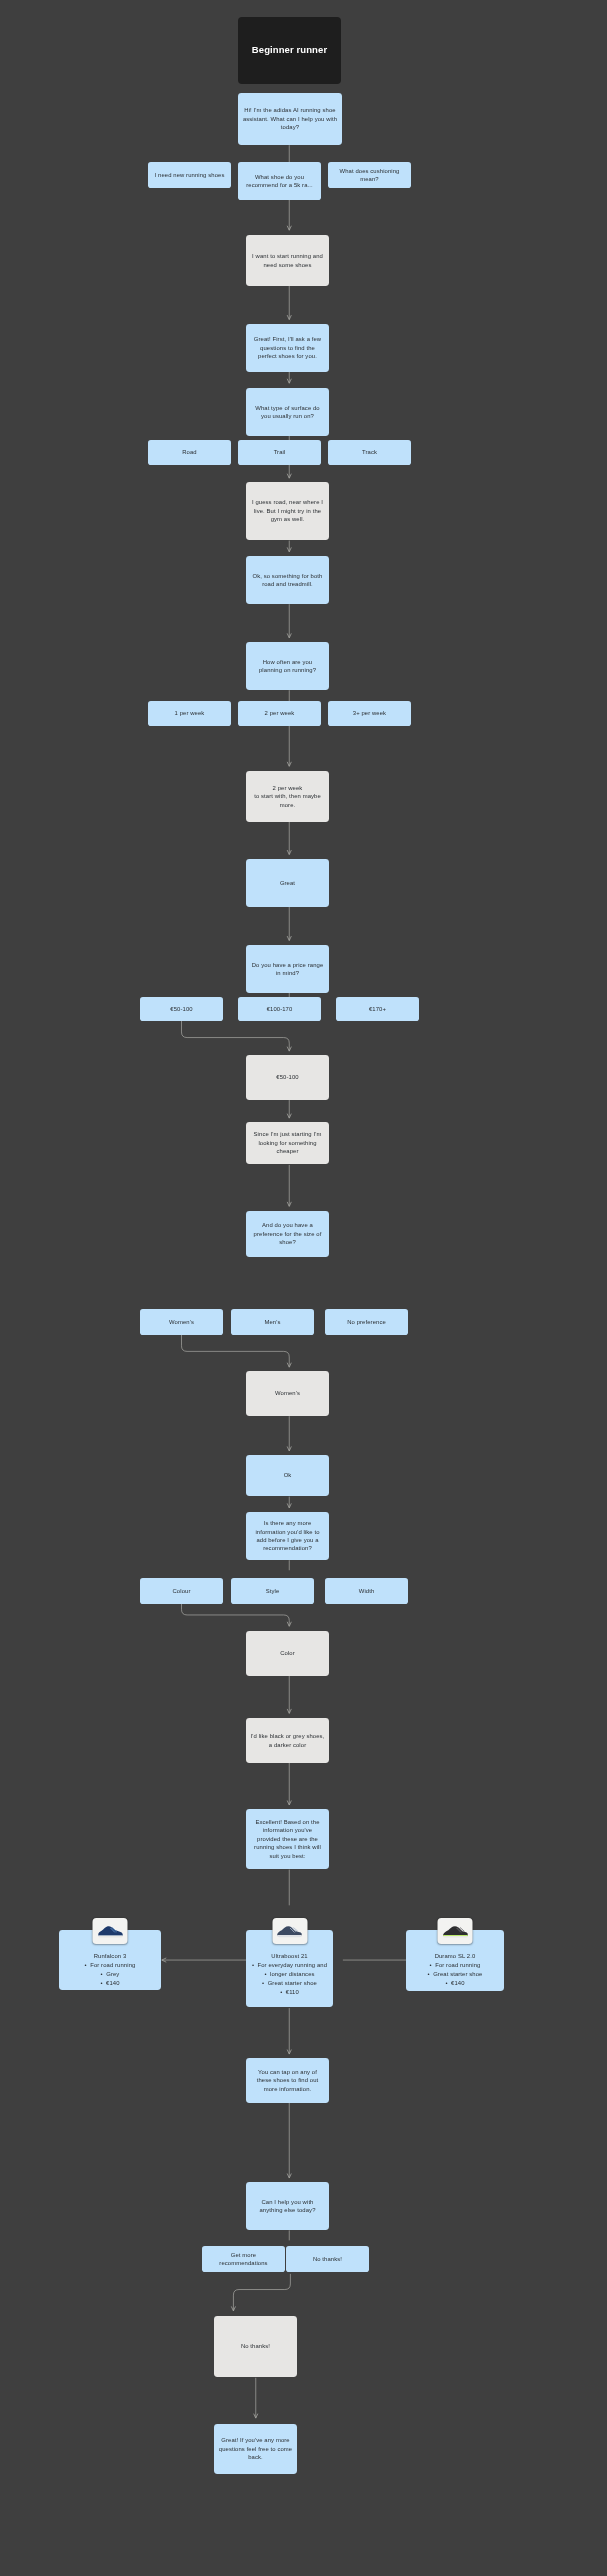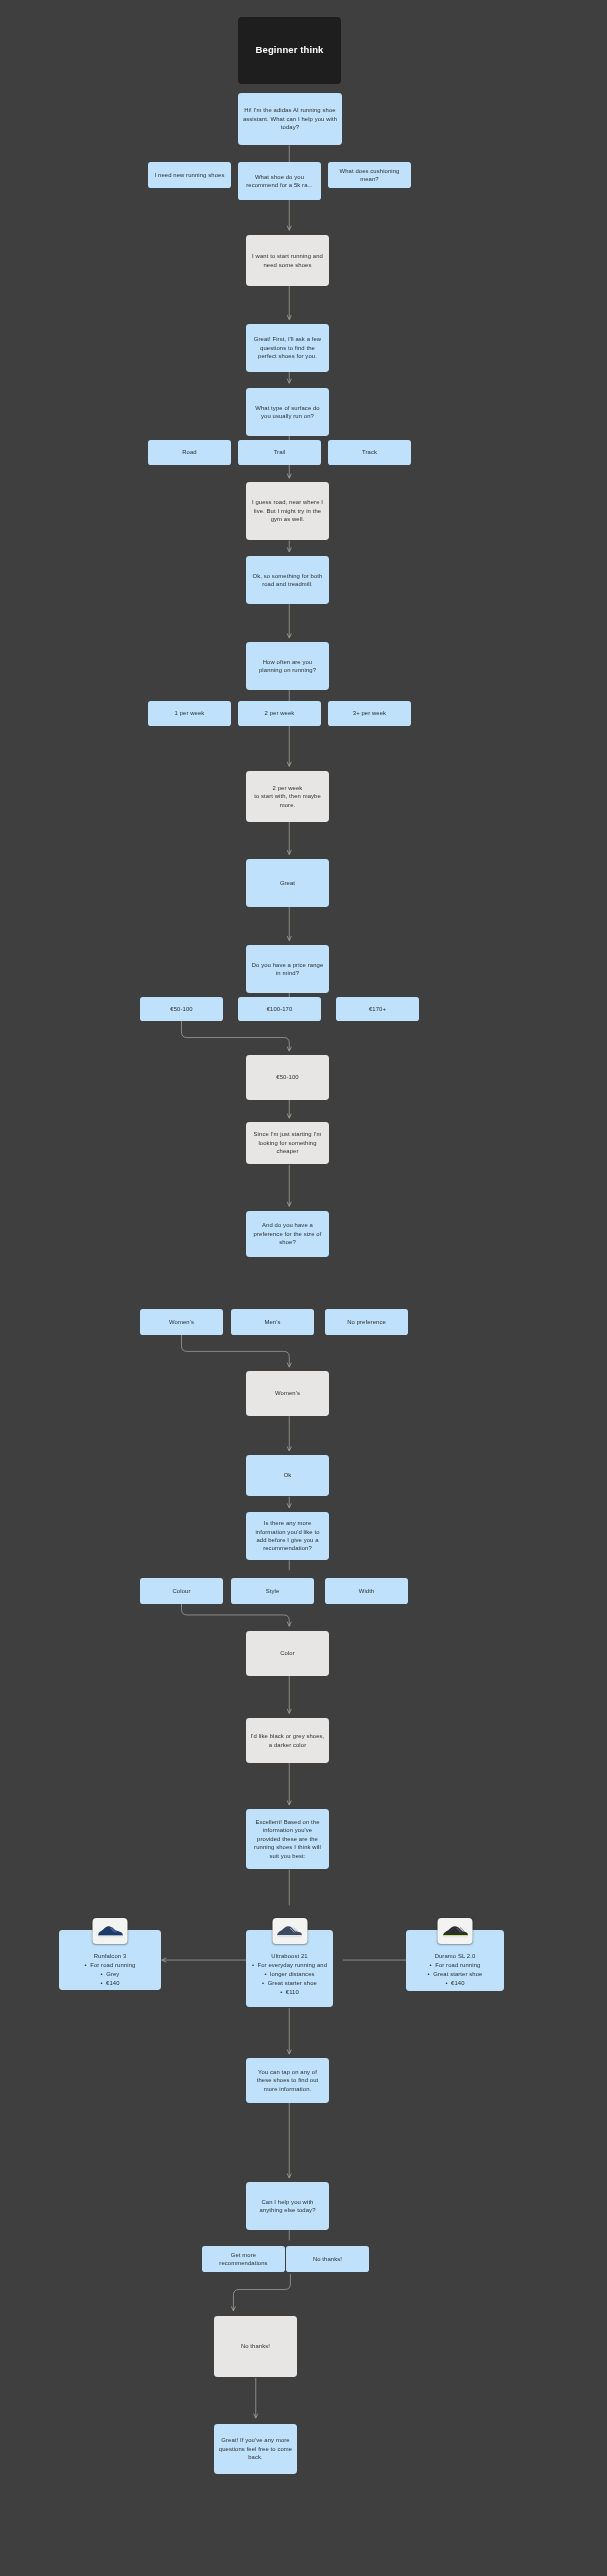--- a/index.html
+++ b/index.html
@@ -156,21 +156,21 @@
 
       <path d="M518,3994 L518,4012"></path>
 
       <path d="M520,4072 L520,4090 Q520,4100 510,4100 L428,4100 Q418,4100 418,4110 L418,4138" marker-end="url(#arw)"></path>
 
       <path d="M458,4258 L458,4330" marker-end="url(#arw)"></path>
     </g>
   </svg>
 
   <div class="node n-title" style="left:238px; top:17px; width:103px; height:67px;">
-    <span>Beginner think</span>
+    <span>Beginner runner</span>
   </div>
 
   <div class="node n-bot" style="left:238px; top:93px; width:104px; height:52px;">
     <span>Hi! I'm the adidas AI running shoe assistant. What can I help you with today?</span>
   </div>
 
   <div class="node n-opt" style="left:148px; top:162px; width:83px; height:26px;">
     <span>I need new running shoes</span>
   </div>
   <div class="node n-opt" style="left:238px; top:162px; width:83px; height:38px;">

